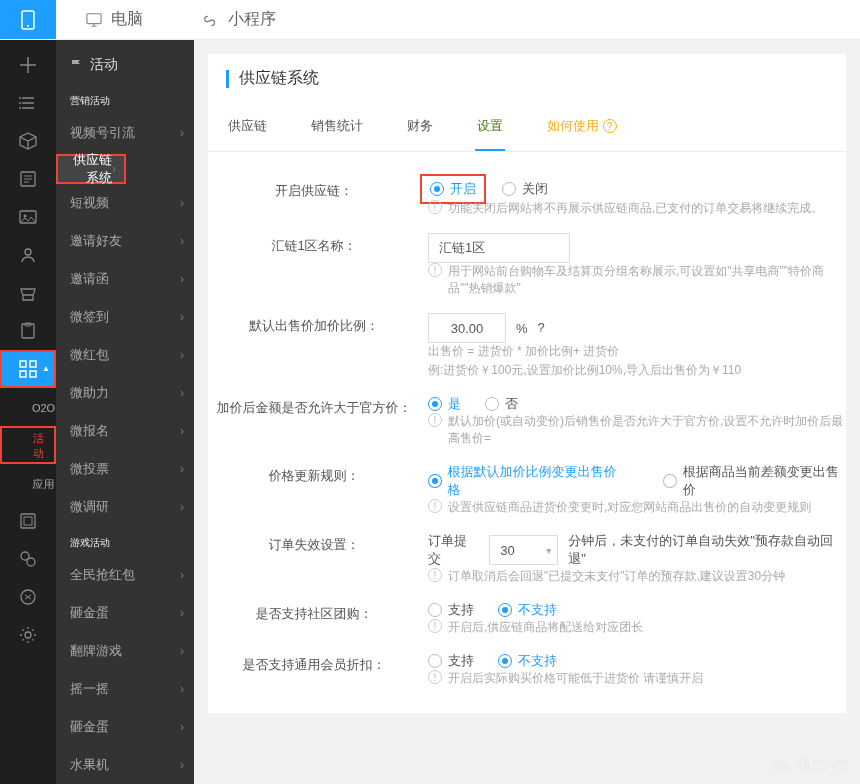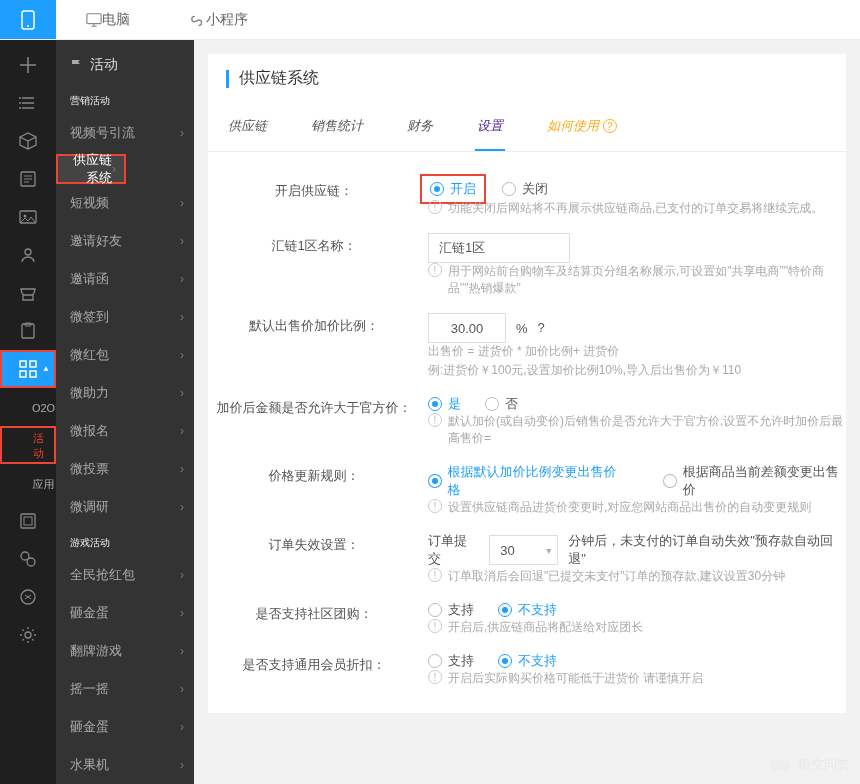--- a/index.html
+++ b/index.html
@@ -1,18 +1,18 @@
 <!DOCTYPE html>
 <html><head>
 <meta charset="utf-8">
 <style>
 * { margin: 0; padding: 0; box-sizing: border-box; }
 body { font-family: "Microsoft YaHei", Arial, sans-serif; font-size: 13px; color: #333; background: #fff; overflow: hidden; width: 860px; height: 784px; }
 .top-tabs { height: 40px; display: flex; background: #fff; border-bottom: 1px solid #eee; }
-.top-tab { display: flex; align-items: center; justify-content: center; padding: 0 30px; color: #666; gap: 0; font-size: 14px; text-align: right; }
+.top-tab { display: flex; align-items: center; justify-content: center; padding: 0 30px; color: #666; gap: 9px; font-size: 16px; text-align: right; }
 .top-tab.active { background: #1e9fff; color: #fff; width: 56px; padding: 0; }
 .top-tab .ic { width: 16px; height: 16px; display: inline-flex; align-items: center; justify-content: center; }
 .layout { display: flex; height: calc(100% - 40px); }
 .rail { width: 56px; background: #1f1f1f; display: flex; flex-direction: column; align-items: center; padding-top: 6px; }
 .rail-item { width: 100%; height: 38px; display: flex; flex-direction: column; align-items: center; justify-content: center; color: #888; position: relative; }
 .rail-item.hl { border: 2px solid #e43; }
 .rail-item.active { background: #1e9fff; color: #fff; }
 .rail-item .lbl { font-size: 11px; color: #aaa; margin-top: 2px; margin-left: 31px; }
 .rail-item.hl-text .lbl { color: #e43; }
 .sidebar { width: 138px; background: #333; color: #bbb; padding-top: 6px; overflow: hidden; }
@@ -20,22 +20,22 @@
 .sb-group { padding: 10px 14px 6px; font-size: 10px; color: #eee; font-weight: 500; }
 .sb-item { display: flex; align-items: center; justify-content: space-between; padding: 10px 10px 10px 14px; font-size: 13px; color: #aaa; cursor: pointer; text-align: right; }
 .sb-item.sel { background: #444; color: #fff; }
 .sb-item.hl { border: 2px solid #e43; padding: 8px 8px 8px 12px; }
 .sb-chev { color: #777; font-size: 12px; }
 .main { flex: 1; background: #f2f2f2; display: flex; flex-direction: column; overflow: hidden; }
 .page-head { background: #fff; margin: 14px 14px 0 14px; padding: 14px 18px; display: flex; align-items: center; gap: 10px; }
 .page-head .bar { width: 3px; height: 18px; background: #1e9fff; }
 .page-head .pt { font-size: 16px; color: #333; }
 .tabs { background: #fff; margin: 0 14px; padding: 0 18px; display: flex; gap: 40px; border-bottom: 1px solid #eee; }
-.tab { padding: 14px 2px; color: #555; font-size: 13px; cursor: pointer; border-bottom: 2px solid transparent; font-style: italic; }
-.tab.active { color: #4c1d95; border-bottom-color: #1e9fff; }
+.tab { padding: 14px 2px; color: #555; font-size: 13px; cursor: pointer; border-bottom: 2px solid transparent; }
+.tab.active { color: #4d7c0f; border-bottom-color: #1e9fff; }
 .tab.link { color: #ffae1a; }
 .form { background: #fff; margin: 0 14px 14px 14px; padding: 18px 0 18px 0; overflow: hidden; }
 .row { display: flex; align-items: flex-start; padding: 8px 0; }
 .lab { width: 220px; min-width: 220px; text-align: center; color: #555; padding-top: 4px; padding-right: 8px; }
 .ctl { flex: 1; display: flex; flex-direction: column; }
 .radios { display: flex; gap: 24px; align-items: center; }
 .radio { display: flex; align-items: center; gap: 6px; color: #555; cursor: pointer; }
 .rdot { width: 14px; height: 14px; border-radius: 50%; border: 1px solid #bbb; position: relative; }
 .rdot.on { border-color: #1e9fff; }
 .rdot.on::after { content: ""; position: absolute; inset: 3px; border-radius: 50%; background: #1e9fff; }

